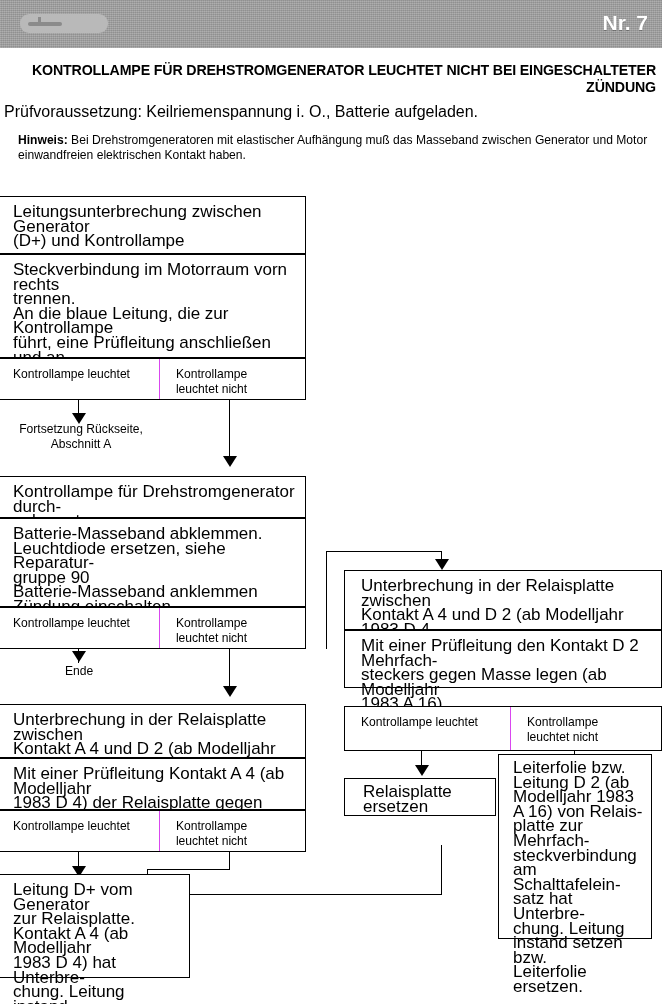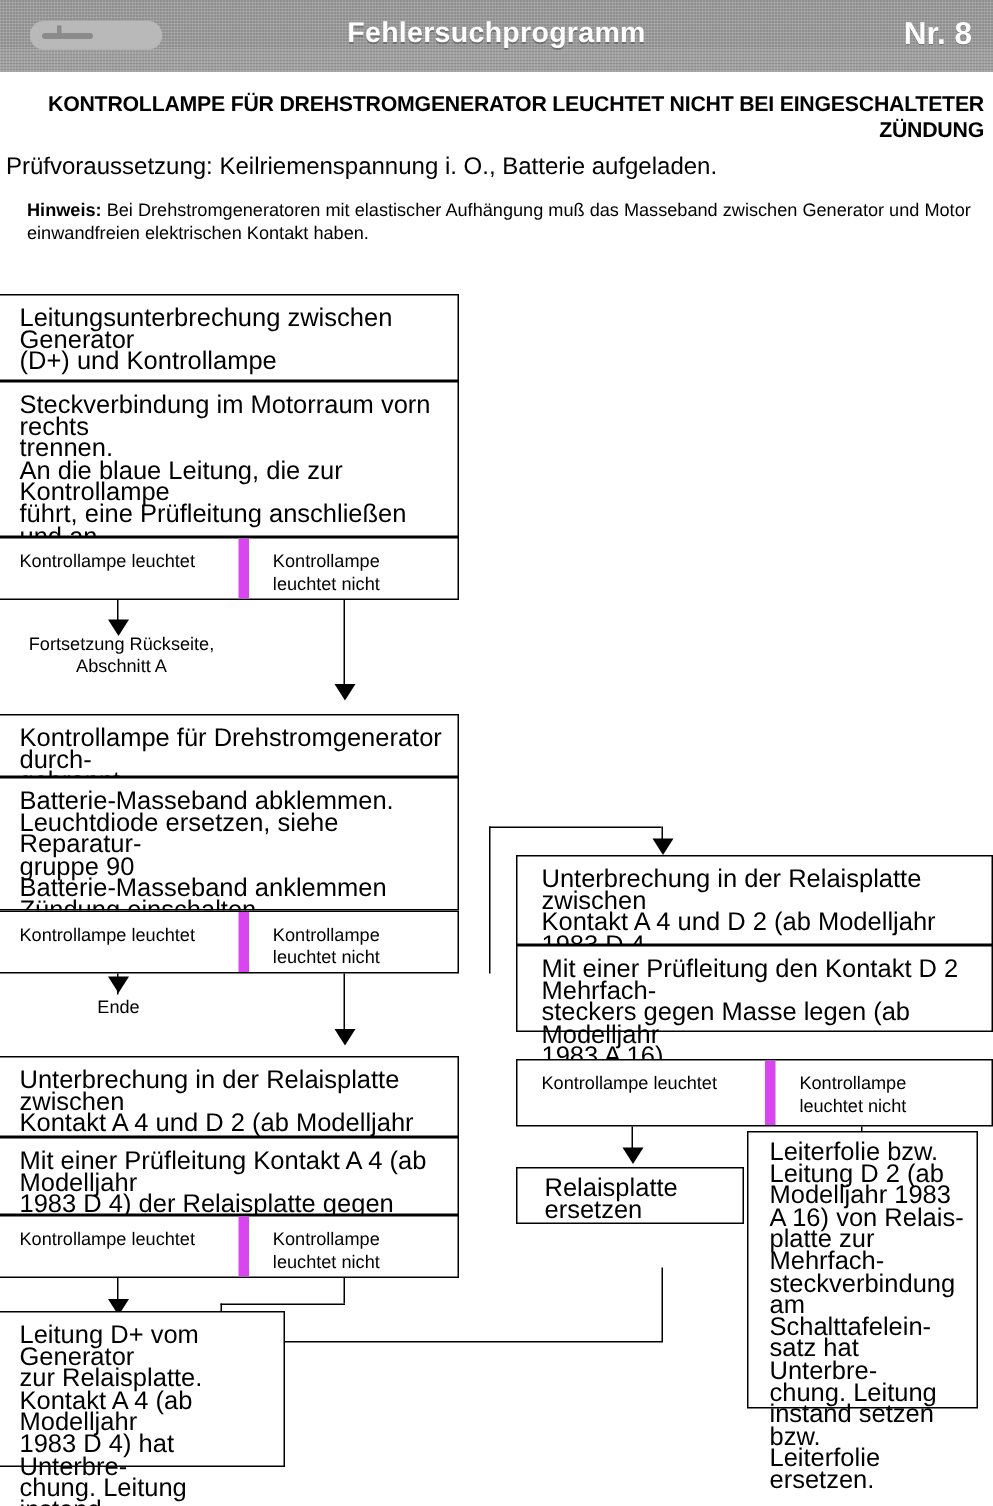--- a/index.html
+++ b/index.html
@@ -122,21 +122,21 @@
   }
   .drow .cell {
     box-sizing: border-box;
     position: relative;
     font-size: 12.1px;
     line-height: 14.6px;
     padding: 8px 6px 0 16px;
     white-space: pre-line;
   }
   .drow .cell.right-cell {
-    border-left: 7px solid #d946ef;
+    border-left: 1px solid #d946ef;
   }
 
   
   .vline {
     position: absolute;
     width: 1px;
     background: #000000;
   }
   .hline {
     position: absolute;
@@ -159,22 +159,21 @@
   }
 </style>
 </head>
 <body>
 
 <div id="header-bar">
   <div id="header-logo">
     <div class="logo-mark"></div>
     <div class="logo-tick"></div>
   </div>
-  <div id="header-title">Fehlersuchprogramm</div>
-  <div id="header-number">Nr. 8</div>
+  <div id="header-number">Nr. 7</div>
 </div>
 
 <div id="page-title">KONTROLLAMPE FÜR DREHSTROMGENERATOR LEUCHTET NICHT BEI EINGESCHALTETER ZÜNDUNG</div>
 <div id="precondition">Prüfvoraussetzung: Keilriemenspannung i. O., Batterie aufgeladen.</div>
 <div id="note">
   <span class="note-label">Hinweis:</span><span> Bei Drehstromgeneratoren mit elastischer Aufhängung muß das Masseband zwischen Generator und Motor einwandfreien elektrischen Kontakt haben.</span>
 </div>
 
 <div class="fbox" style="left:-4px; top:196px; width:310px; height:58px;">
   <div class="txt">Leitungsunterbrechung zwischen Generator

